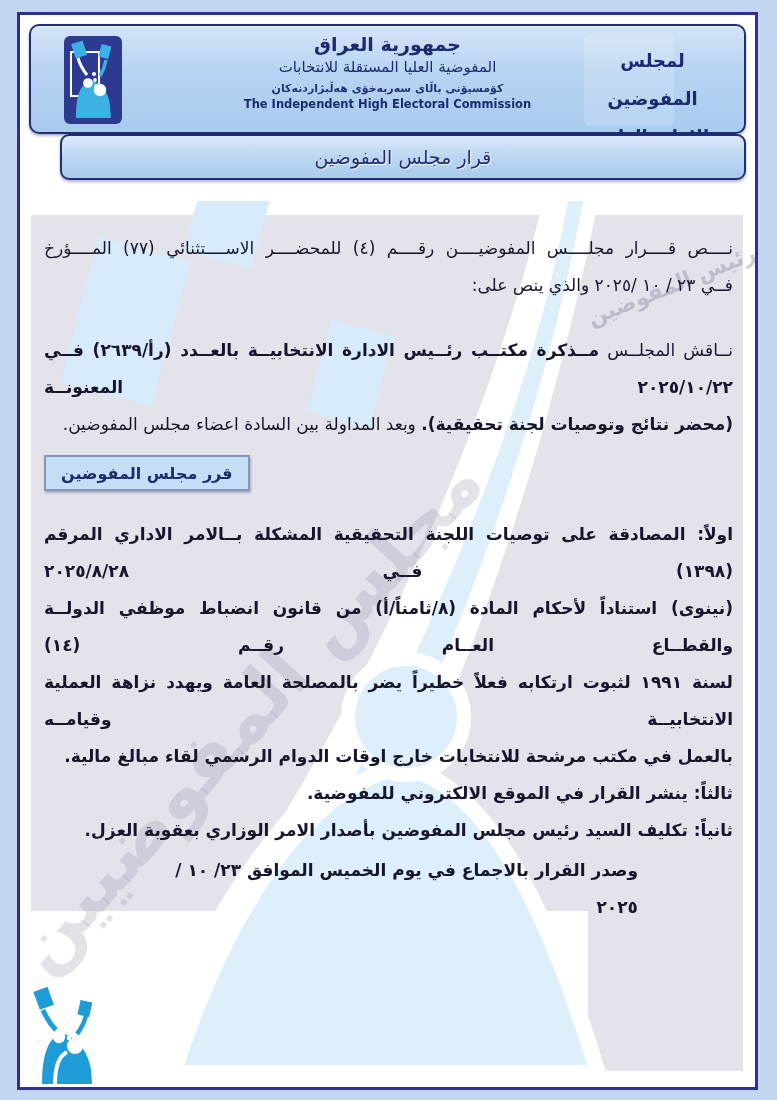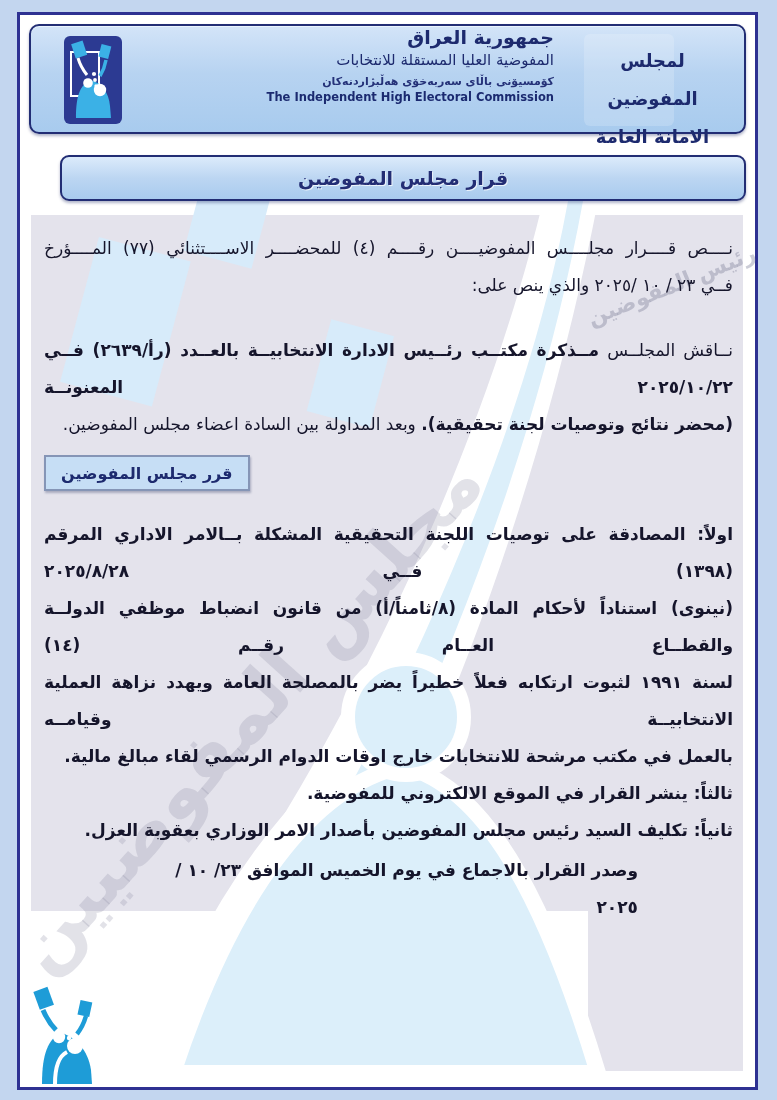--- a/index.html
+++ b/index.html
@@ -18,38 +18,38 @@
     box-sizing:border-box;border:2px solid #222d74;border-radius:10px;
     background:linear-gradient(180deg,#d3e4f8 0%,#b7d3f1 45%,#a8cbee 100%);
     box-shadow:0 2px 3px rgba(30,40,100,.35), inset 0 1px 0 #e9f3fd;
   }
   .header-wm{
     position:absolute;right:70px;top:8px;width:90px;height:92px;
     background:rgba(255,255,255,.18);border-radius:6px;
   }
   .logo-box{position:absolute;left:33px;top:10px;width:58px;height:88px;}
   .org-block{
-    position:absolute;left:190px;right:190px;top:0;text-align:right;
+    position:absolute;left:190px;right:190px;top:7px;text-align:center;
     color:#1d2a6e;line-height:1.25;
   }
   .org-republic{font-size:19px;font-weight:bold;}
   .org-ar{font-size:15px;font-weight:normal;margin-top:1px;}
   .org-ku{font-size:11px;font-weight:bold;margin-top:5px;color:#243178;}
   .org-en{font-size:11.5px;font-weight:bold;margin-top:2px;color:#1b2a70;direction:ltr;}
   .secretariat{
     position:absolute;right:14px;top:16px;width:155px;text-align:center;
     color:#1d2a6e;font-weight:bold;font-size:18px;line-height:38px;
   }
   
   .title-bar{
-    position:absolute;left:9px;right:9px;top:140px;height:46px;
+    position:absolute;left:9px;right:9px;top:119px;height:46px;
     box-sizing:border-box;border:2px solid #222d74;border-radius:9px;
     background:linear-gradient(180deg,#dcebfb 0%,#bcd6f2 50%,#a9cbee 100%);
     display:flex;align-items:center;justify-content:center;
-    font-size:19px;font-weight:bold;color:#232d74;
+    font-size:19px;font-weight:normal;color:#232d74;
     text-shadow:1px 1px 0 rgba(255,255,255,.75);
     box-shadow:0 2px 3px rgba(30,40,100,.35);
     margin-left:31px;
   }
   
   .wm-svg{position:absolute;left:3px;top:186px;}
   .wm-diagonal{
     position:absolute;left:-70px;top:640px;width:620px;
     transform:rotate(-48deg);
     font-size:74px;font-weight:bold;color:rgba(142,144,168,.26);

